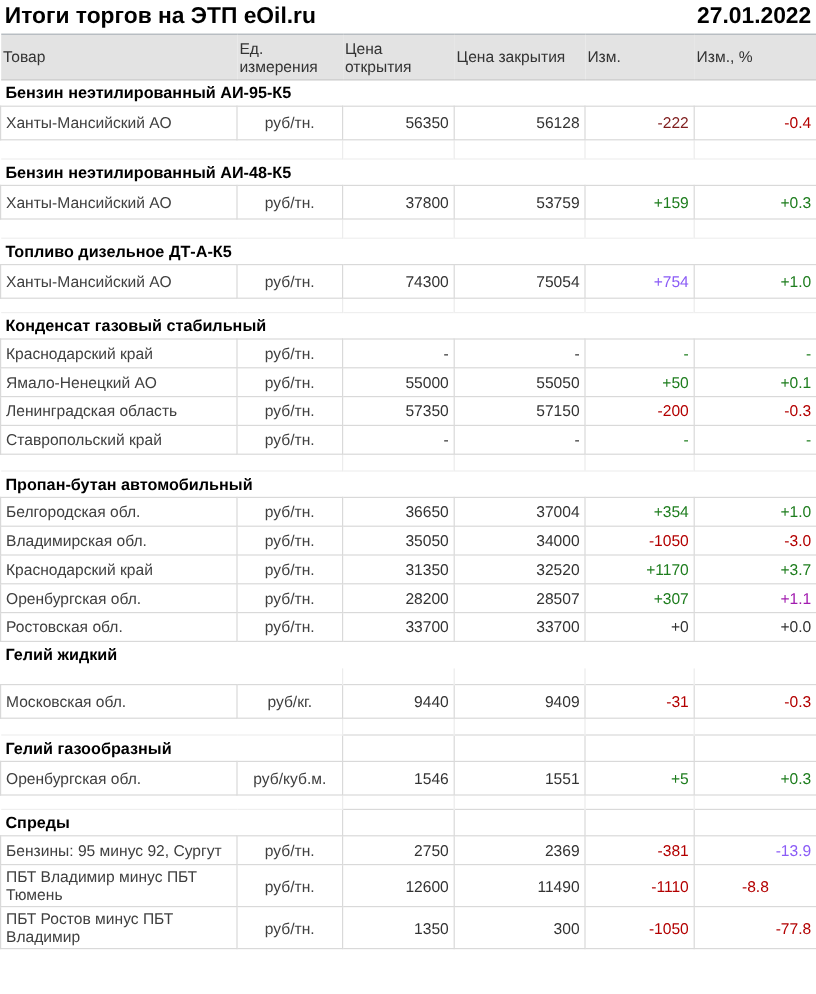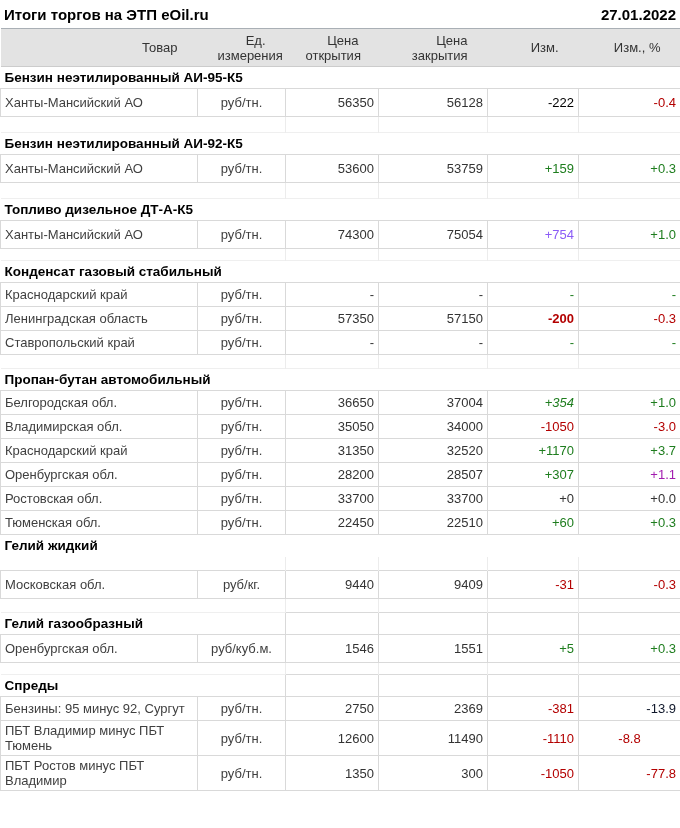--- a/index.html
+++ b/index.html
@@ -7,30 +7,30 @@
     width:680px;height:828px;overflow:hidden;background:#ffffff;
     font-family:"Liberation Sans","DejaVu Sans",sans-serif;
     color:#3a3a3a;
   }
   .page{width:680px;height:828px;overflow:hidden;display:flex;flex-direction:column;}
   
   .titlebar{
     height:28px;min-height:28px;display:flex;align-items:center;
     justify-content:space-between;padding:0 4px;box-sizing:border-box;
   }
-  .titlebar .title,.titlebar .date{font-size:15px;font-weight:bold;color:#000;}
+  .titlebar .title,.titlebar .date{font-size:19px;font-weight:bold;color:#000;}
   
   table{border-collapse:collapse;table-layout:fixed;width:680px;font-size:13px;}
   col.c0{width:197px}col.c1{width:88px}col.c2{width:93px}
   col.c3{width:109px}col.c4{width:91px}col.c5{width:102px}
   thead th{
     background:#e3e3e3;font-weight:normal;color:#333;
-    height:38px;text-align:right;vertical-align:middle;
+    height:38px;text-align:left;vertical-align:middle;
     border-top:1px solid #a9afb5;border-bottom:1px solid #cccccc;
-    padding:1px 20px;line-height:15px;box-sizing:border-box;
+    padding:1px 2px;line-height:15px;box-sizing:border-box;
   }
   td{box-sizing:border-box;vertical-align:middle;line-height:15px;}
   tr.data-row td{border:1px solid #d9d9d9;height:24px;padding:2px 4px;}
   tr.data-row.row-lg td{height:28px;}
   td.c-region{text-align:left;color:#3f3f3f;}
   td.c-unit{text-align:center;color:#3f3f3f;}
   td.c-num{text-align:right;color:#333;padding-right:8px;}
   td.c-chg{text-align:right;padding-right:8px;}
   tr.section-row td{border:none;height:22px;padding:2px 4px;border-top:1px solid #efefef;}
   tr.section-row td.sec-name{
@@ -75,42 +75,42 @@
           <td class="filler"></td>
           <td class="filler"></td>
           <td class="filler"></td>
           <td class="filler"></td>
         </tr>
         <tr class="data-row row-lg">
           <td class="c-region">Ханты-Мансийский АО</td>
           <td class="c-unit">руб/тн.</td>
           <td class="c-num">56350</td>
           <td class="c-num">56128</td>
-          <td class="c-chg" style="color: #000000;">-222</td>
+          <td class="c-chg" style="color: #7f1d1d;">-222</td>
           <td class="c-chg" style="color: rgb(179, 0, 0);">-0.4</td>
         </tr>
         <tr class="gap-row">
           <td style="height: 16px;"></td>
           <td style="height: 16px;"></td>
           <td class="gvr" style="height: 16px;"></td>
           <td class="gvr" style="height: 16px;"></td>
           <td class="gvr" style="height: 16px;"></td>
           <td class="gvr" style="height: 16px;"></td>
         </tr>
         <tr class="section-row">
-          <td colspan="2" class="sec-name">Бензин неэтилированный АИ-92-К5</td>
+          <td colspan="2" class="sec-name">Бензин неэтилированный АИ-48-К5</td>
           <td class="filler"></td>
           <td class="filler"></td>
           <td class="filler"></td>
           <td class="filler"></td>
         </tr>
         <tr class="data-row row-lg">
           <td class="c-region">Ханты-Мансийский АО</td>
           <td class="c-unit">руб/тн.</td>
-          <td class="c-num">53600</td>
+          <td class="c-num">37800</td>
           <td class="c-num">53759</td>
           <td class="c-chg" style="color: rgb(30, 125, 30);">+159</td>
           <td class="c-chg" style="color: rgb(30, 125, 30);">+0.3</td>
         </tr>
         <tr class="gap-row">
           <td style="height: 16px;"></td>
           <td style="height: 16px;"></td>
           <td class="gvr" style="height: 16px;"></td>
           <td class="gvr" style="height: 16px;"></td>
           <td class="gvr" style="height: 16px;"></td>
@@ -148,25 +148,33 @@
         </tr>
         <tr class="data-row">
           <td class="c-region">Краснодарский край</td>
           <td class="c-unit">руб/тн.</td>
           <td class="c-num">-</td>
           <td class="c-num">-</td>
           <td class="c-chg" style="color: rgb(30, 125, 30);">-</td>
           <td class="c-chg" style="color: rgb(30, 125, 30);">-</td>
         </tr>
         <tr class="data-row">
+          <td class="c-region">Ямало-Ненецкий АО</td>
+          <td class="c-unit">руб/тн.</td>
+          <td class="c-num">55000</td>
+          <td class="c-num">55050</td>
+          <td class="c-chg" style="color: rgb(30, 125, 30);">+50</td>
+          <td class="c-chg" style="color: rgb(30, 125, 30);">+0.1</td>
+        </tr>
+        <tr class="data-row">
           <td class="c-region">Ленинградская область</td>
           <td class="c-unit">руб/тн.</td>
           <td class="c-num">57350</td>
           <td class="c-num">57150</td>
-          <td class="c-chg" style="color: rgb(179, 0, 0); font-weight: bold;">-200</td>
+          <td class="c-chg" style="color: rgb(179, 0, 0);">-200</td>
           <td class="c-chg" style="color: rgb(179, 0, 0);">-0.3</td>
         </tr>
         <tr class="data-row">
           <td class="c-region">Ставропольский край</td>
           <td class="c-unit">руб/тн.</td>
           <td class="c-num">-</td>
           <td class="c-num">-</td>
           <td class="c-chg" style="color: rgb(30, 125, 30);">-</td>
           <td class="c-chg" style="color: rgb(30, 125, 30);">-</td>
         </tr>
@@ -183,21 +191,21 @@
           <td class="filler"></td>
           <td class="filler"></td>
           <td class="filler"></td>
           <td class="filler"></td>
         </tr>
         <tr class="data-row">
           <td class="c-region">Белгородская обл.</td>
           <td class="c-unit">руб/тн.</td>
           <td class="c-num">36650</td>
           <td class="c-num">37004</td>
-          <td class="c-chg" style="color: rgb(30, 125, 30); font-style: italic;">+354</td>
+          <td class="c-chg" style="color: rgb(30, 125, 30);">+354</td>
           <td class="c-chg" style="color: rgb(30, 125, 30);">+1.0</td>
         </tr>
         <tr class="data-row">
           <td class="c-region">Владимирская обл.</td>
           <td class="c-unit">руб/тн.</td>
           <td class="c-num">35050</td>
           <td class="c-num">34000</td>
           <td class="c-chg" style="color: rgb(179, 0, 0);">-1050</td>
           <td class="c-chg" style="color: rgb(179, 0, 0);">-3.0</td>
         </tr>
@@ -217,28 +225,20 @@
           <td class="c-chg" style="color: rgb(30, 125, 30);">+307</td>
           <td class="c-chg" style="color: #a21caf;">+1.1</td>
         </tr>
         <tr class="data-row">
           <td class="c-region">Ростовская обл.</td>
           <td class="c-unit">руб/тн.</td>
           <td class="c-num">33700</td>
           <td class="c-num">33700</td>
           <td class="c-chg" style="color: rgb(51, 51, 51);">+0</td>
           <td class="c-chg" style="color: rgb(51, 51, 51);">+0.0</td>
-        </tr>
-        <tr class="data-row">
-          <td class="c-region">Тюменская обл.</td>
-          <td class="c-unit">руб/тн.</td>
-          <td class="c-num">22450</td>
-          <td class="c-num">22510</td>
-          <td class="c-chg" style="color: rgb(30, 125, 30);">+60</td>
-          <td class="c-chg" style="color: rgb(30, 125, 30);">+0.3</td>
         </tr>
         <tr class="section-row">
           <td colspan="2" class="sec-name">Гелий жидкий</td>
           <td class="filler"></td>
           <td class="filler"></td>
           <td class="filler"></td>
           <td class="filler"></td>
         </tr>
         <tr class="gap-row">
           <td style="height: 14px;"></td>
@@ -293,21 +293,21 @@
           <td class="filler"></td>
           <td class="filler"></td>
           <td class="filler"></td>
         </tr>
         <tr class="data-row">
           <td class="c-region">Бензины: 95 минус 92, Сургут</td>
           <td class="c-unit">руб/тн.</td>
           <td class="c-num">2750</td>
           <td class="c-num">2369</td>
           <td class="c-chg" style="color: rgb(179, 0, 0); text-align: right;">-381</td>
-          <td class="c-chg" style="color: #0f172a;">-13.9</td>
+          <td class="c-chg" style="color: #8b5cf6;">-13.9</td>
         </tr>
         <tr class="data-row">
           <td class="c-region">ПБТ Владимир минус ПБТ Тюмень</td>
           <td class="c-unit">руб/тн.</td>
           <td class="c-num">12600</td>
           <td class="c-num">11490</td>
           <td class="c-chg" style="color: rgb(179, 0, 0);">-1110</td>
           <td class="c-chg" style="color: rgb(179, 0, 0); text-align: center;">-8.8</td>
         </tr>
         <tr class="data-row">

